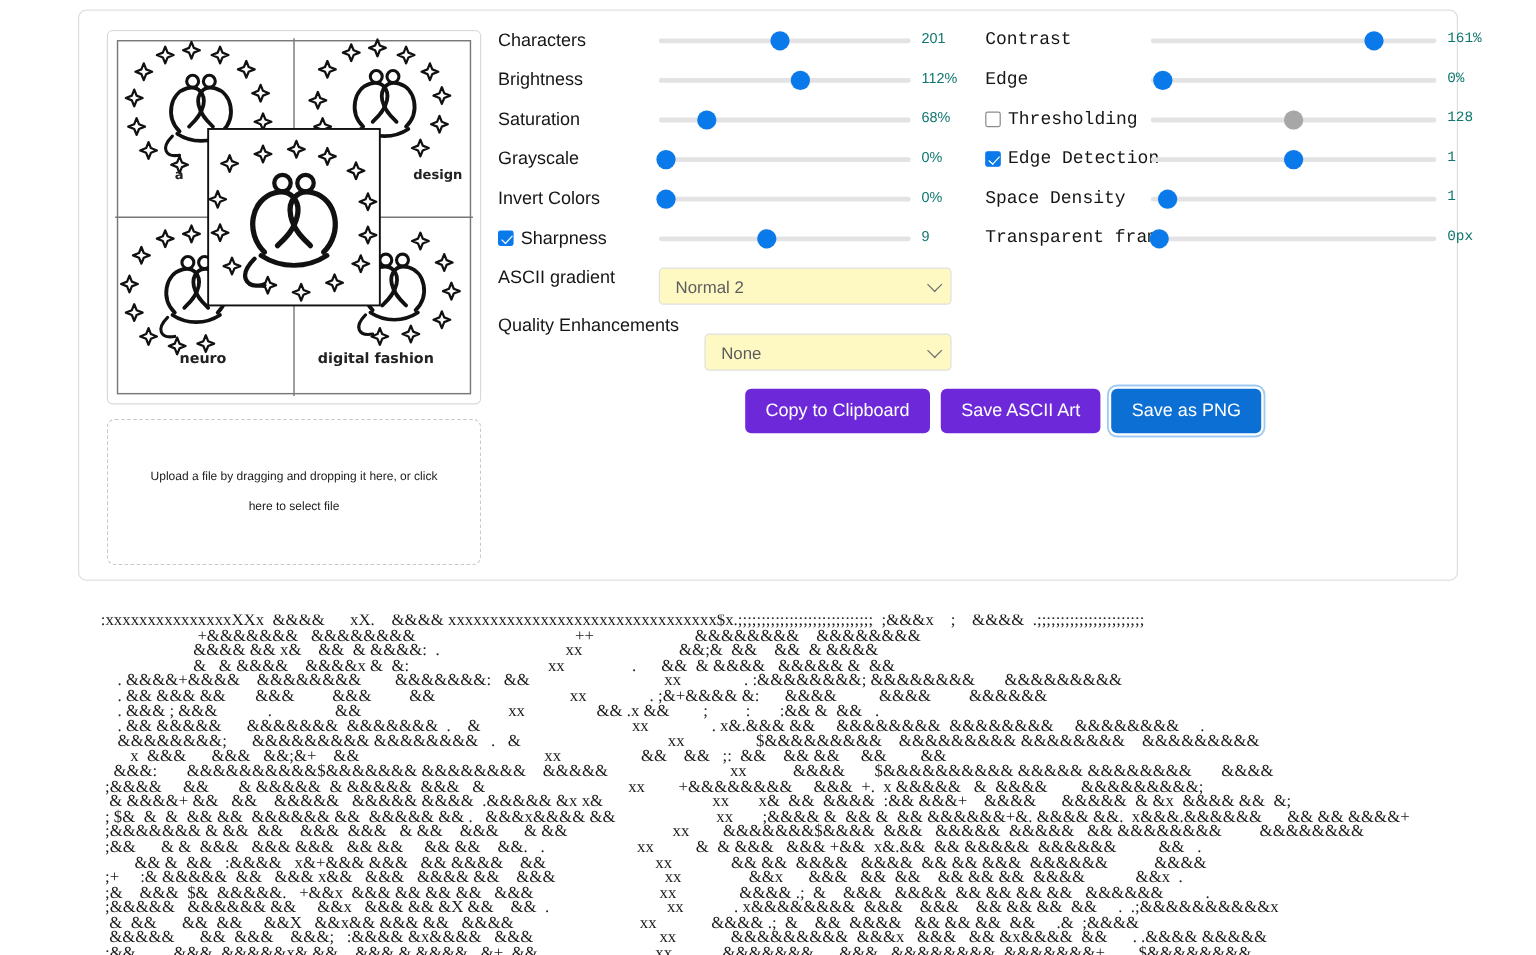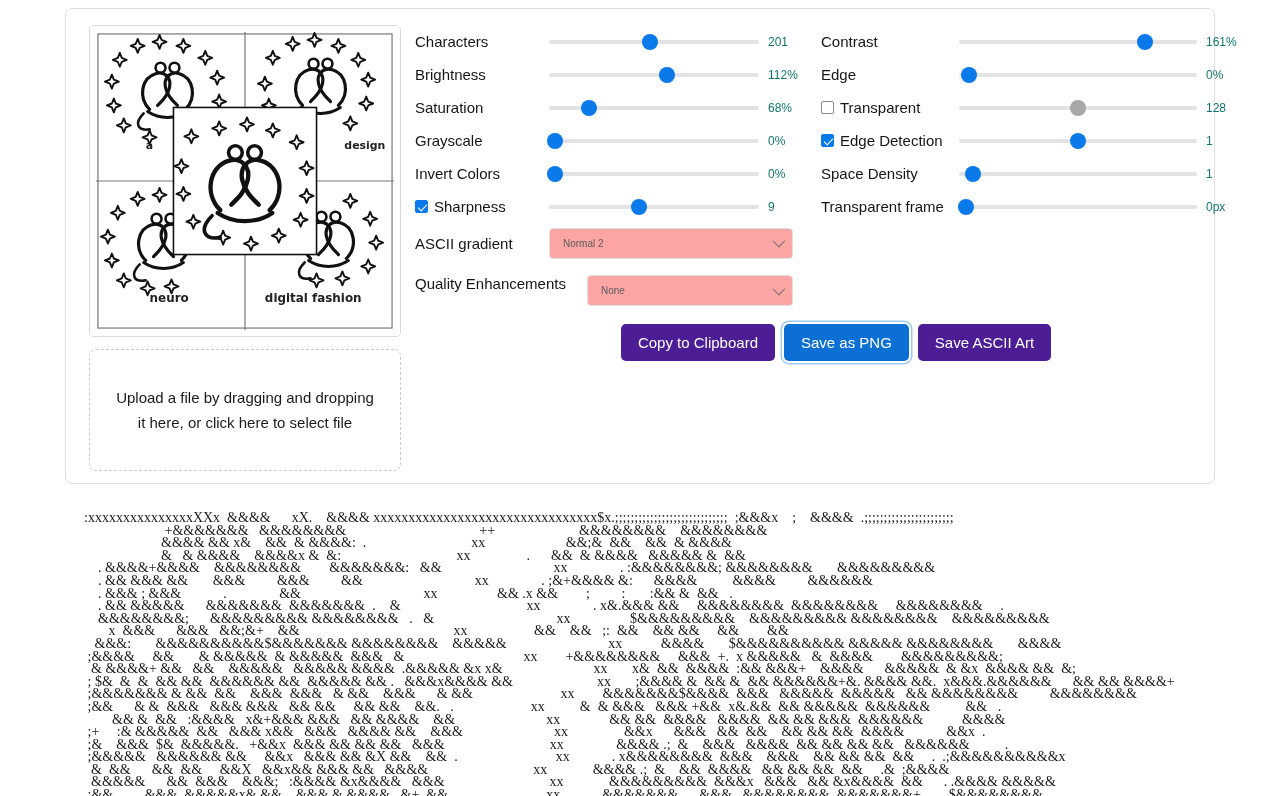--- a/index.html
+++ b/index.html
@@ -44,35 +44,35 @@
   .dropzone {
     margin-top: 12px;
     width: 312px; height: 122px;
     border: 1px dashed #c9c9c9;
     border-radius: 7px;
     display: flex;
     align-items: center;
     justify-content: center;
     padding: 0 26px;
     text-align: center;
-    font-size: 15px;
+    font-size: 10px;
     color: #1a1a1a;
     line-height: 25px;
   }
 
   
   .controls { position: absolute; left: 349px; top: 16px; right: 8px; }
 
   .cols { position: relative; height: 280px; }
   .col-left  { position: absolute; left: 0;   top: 0; width: 400px; }
-  .col-right { position: absolute; left: 406px; top: 0; width: 430px; }
+  .col-right { position: absolute; left: 406px; top: 0; width: 430px; font-family: Liberation Mono, monospace; }
 
   .row {
     display: flex;
-    align-items: center;
+    align-items: flex-start;
     height: 33px;
   }
   .row .lbl {
     font-size: 15px;
     color: #161616;
     white-space: nowrap;
     display: flex;
     align-items: center;
   }
   .col-left  .row .lbl { width: 134px; }
@@ -137,25 +137,25 @@
     transform: rotate(43deg);
   }
 
   
   .row.select-row { height: 40px; }
   .sel {
     position: relative;
     height: 31px;
     border: 1px solid #e0e0e0;
     border-radius: 4px;
-    background: #fca5a5;
+    background: #fef9c3;
     display: flex;
     align-items: center;
     padding: 0 28px 0 13px;
-    font-size: 10px;
+    font-size: 14px;
     color: #5d5d5d;
     cursor: pointer;
   }
   .sel .chev {
     position: absolute;
     right: 10px; top: 50%;
     width: 9px; height: 9px;
     margin-top: -5px;
     border: solid #6f6f6f;
     border-width: 0 1.3px 1.3px 0;
@@ -171,21 +171,21 @@
     width: 842px;
     display: flex;
     justify-content: center;
     gap: 9px;
   }
   .btn {
     height: 37px;
     padding: 0 17px;
     border: none;
     border-radius: 5px;
-    background: #4c1d95;
+    background: #6d28d9;
     color: #ffffff;
     font-size: 15px;
     font-family: "Liberation Sans", sans-serif;
     cursor: pointer;
     white-space: nowrap;
   }
   .btn.focused {
     background: #0c6fd4;
     box-shadow: 0 0 0 2px #ffffff, 0 0 0 3.5px #9ec9f2;
   }
@@ -430,21 +430,21 @@
               </div>
               <div class="slider">
                 <div class="track"></div>
                 <div class="thumb" style="left: 4%;"></div>
               </div>
               <div class="val">0%</div>
             </div>
             <div class="row">
               <div class="lbl">
                 <span class="cb"></span>
-                <span>Transparent</span>
+                <span>Thresholding</span>
               </div>
               <div class="slider disabled">
                 <div class="track"></div>
                 <div class="thumb" style="left: 50%;"></div>
               </div>
               <div class="val">128</div>
             </div>
             <div class="row">
               <div class="lbl">
                 <span class="cb checked"></span>
@@ -475,22 +475,22 @@
                 <div class="thumb" style="left: 3%;"></div>
               </div>
               <div class="val">0px</div>
             </div>
           </div>
       </div>
     </div>
 
     <div class="btnrow" id="btnrow">
         <button class="btn">Copy to Clipboard</button>
+        <button class="btn">Save ASCII Art</button>
         <button class="btn focused">Save as PNG</button>
-        <button class="btn">Save ASCII Art</button>
       </div>
   </div>
 
   <div class="ascii">:xxxxxxxxxxxxxxxXXx  &amp;&amp;&amp;&amp;      xX.    &amp;&amp;&amp;&amp; xxxxxxxxxxxxxxxxxxxxxxxxxxxxxxxx$x.;;;;;;;;;;;;;;;;;;;;;;;;;;;;;  ;&amp;&amp;&amp;x    ;    &amp;&amp;&amp;&amp;  .;;;;;;;;;;;;;;;;;;;;;;;
                        +&amp;&amp;&amp;&amp;&amp;&amp;&amp;   &amp;&amp;&amp;&amp;&amp;&amp;&amp;&amp;                                      ++                        &amp;&amp;&amp;&amp;&amp;&amp;&amp;&amp;    &amp;&amp;&amp;&amp;&amp;&amp;&amp;&amp;
                       &amp;&amp;&amp;&amp; &amp;&amp; x&amp;    &amp;&amp;  &amp; &amp;&amp;&amp;&amp;:  .                              xx                       &amp;&amp;;&amp;  &amp;&amp;    &amp;&amp;  &amp; &amp;&amp;&amp;&amp;
                       &amp;   &amp; &amp;&amp;&amp;&amp;    &amp;&amp;&amp;&amp;x &amp;  &amp;:                                 xx                .      &amp;&amp;  &amp; &amp;&amp;&amp;&amp;   &amp;&amp;&amp;&amp;&amp; &amp;  &amp;&amp;
     . &amp;&amp;&amp;&amp;+&amp;&amp;&amp;&amp;    &amp;&amp;&amp;&amp;&amp;&amp;&amp;&amp;        &amp;&amp;&amp;&amp;&amp;&amp;&amp;:   &amp;&amp;                                xx               . :&amp;&amp;&amp;&amp;&amp;&amp;&amp;&amp;; &amp;&amp;&amp;&amp;&amp;&amp;&amp;&amp;       &amp;&amp;&amp;&amp;&amp;&amp;&amp;&amp;&amp;
     . &amp;&amp; &amp;&amp;&amp; &amp;&amp;       &amp;&amp;&amp;         &amp;&amp;&amp;         &amp;&amp;                                xx               . ;&amp;+&amp;&amp;&amp;&amp; &amp;:      &amp;&amp;&amp;&amp;          &amp;&amp;&amp;&amp;         &amp;&amp;&amp;&amp;&amp;&amp;
     . &amp;&amp;&amp; ; &amp;&amp;&amp;            .               &amp;&amp;                                   xx                 &amp;&amp; .x &amp;&amp;        ;         :       :&amp;&amp; &amp;  &amp;&amp;   .

